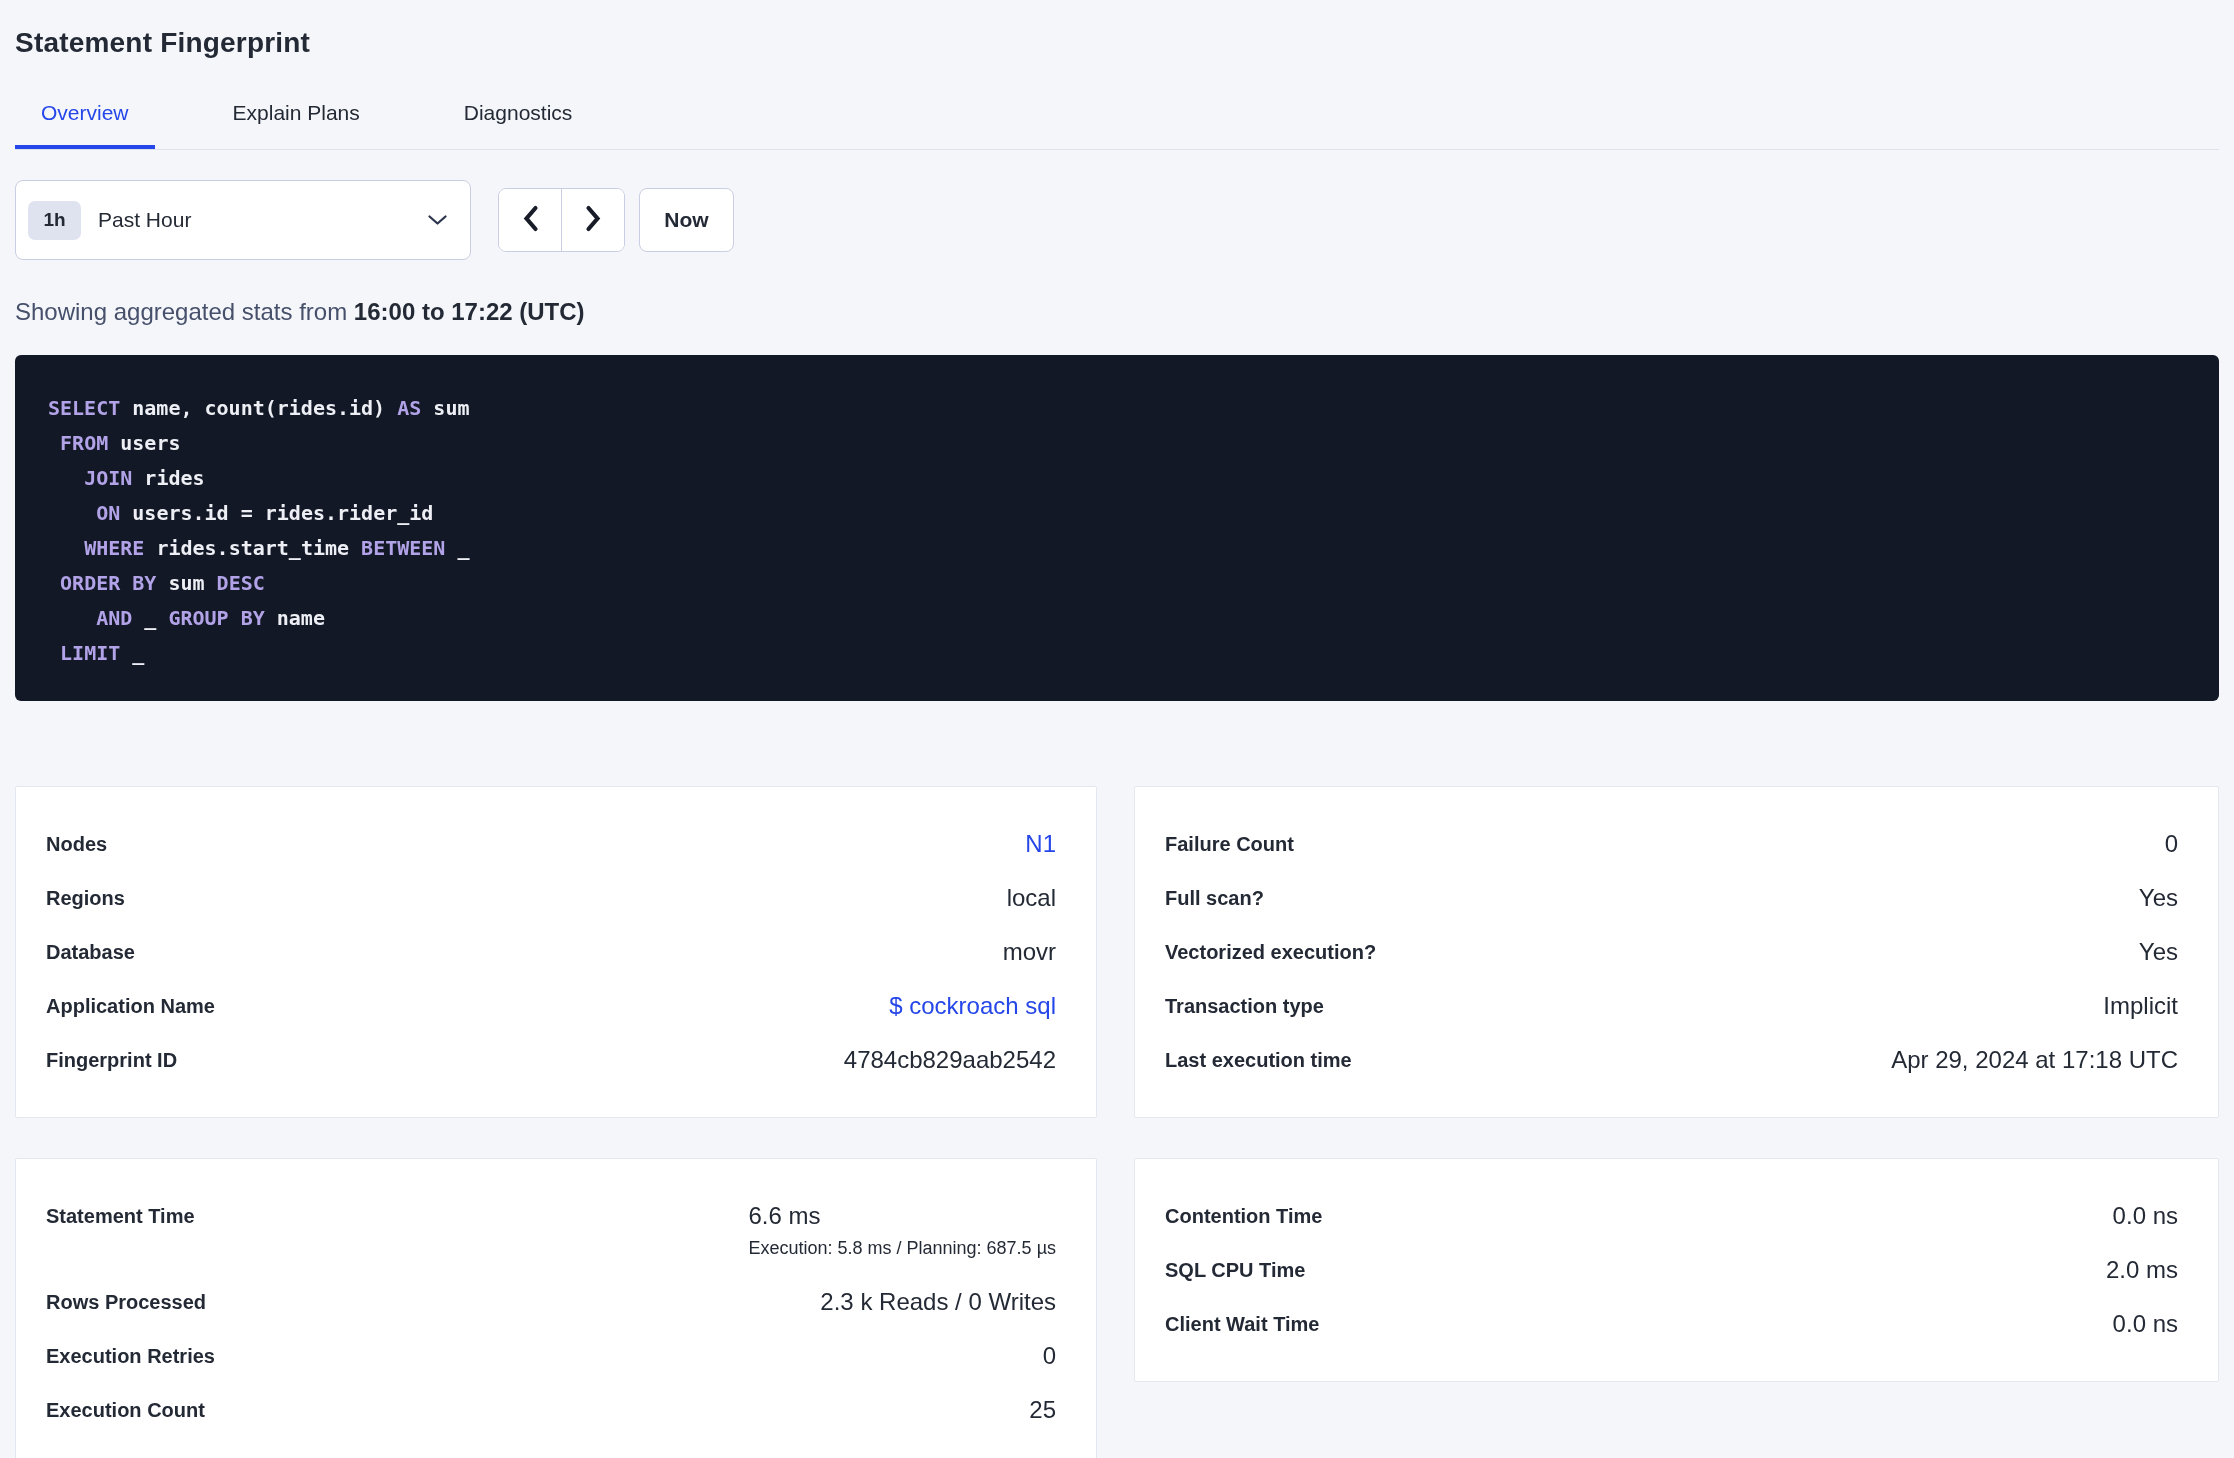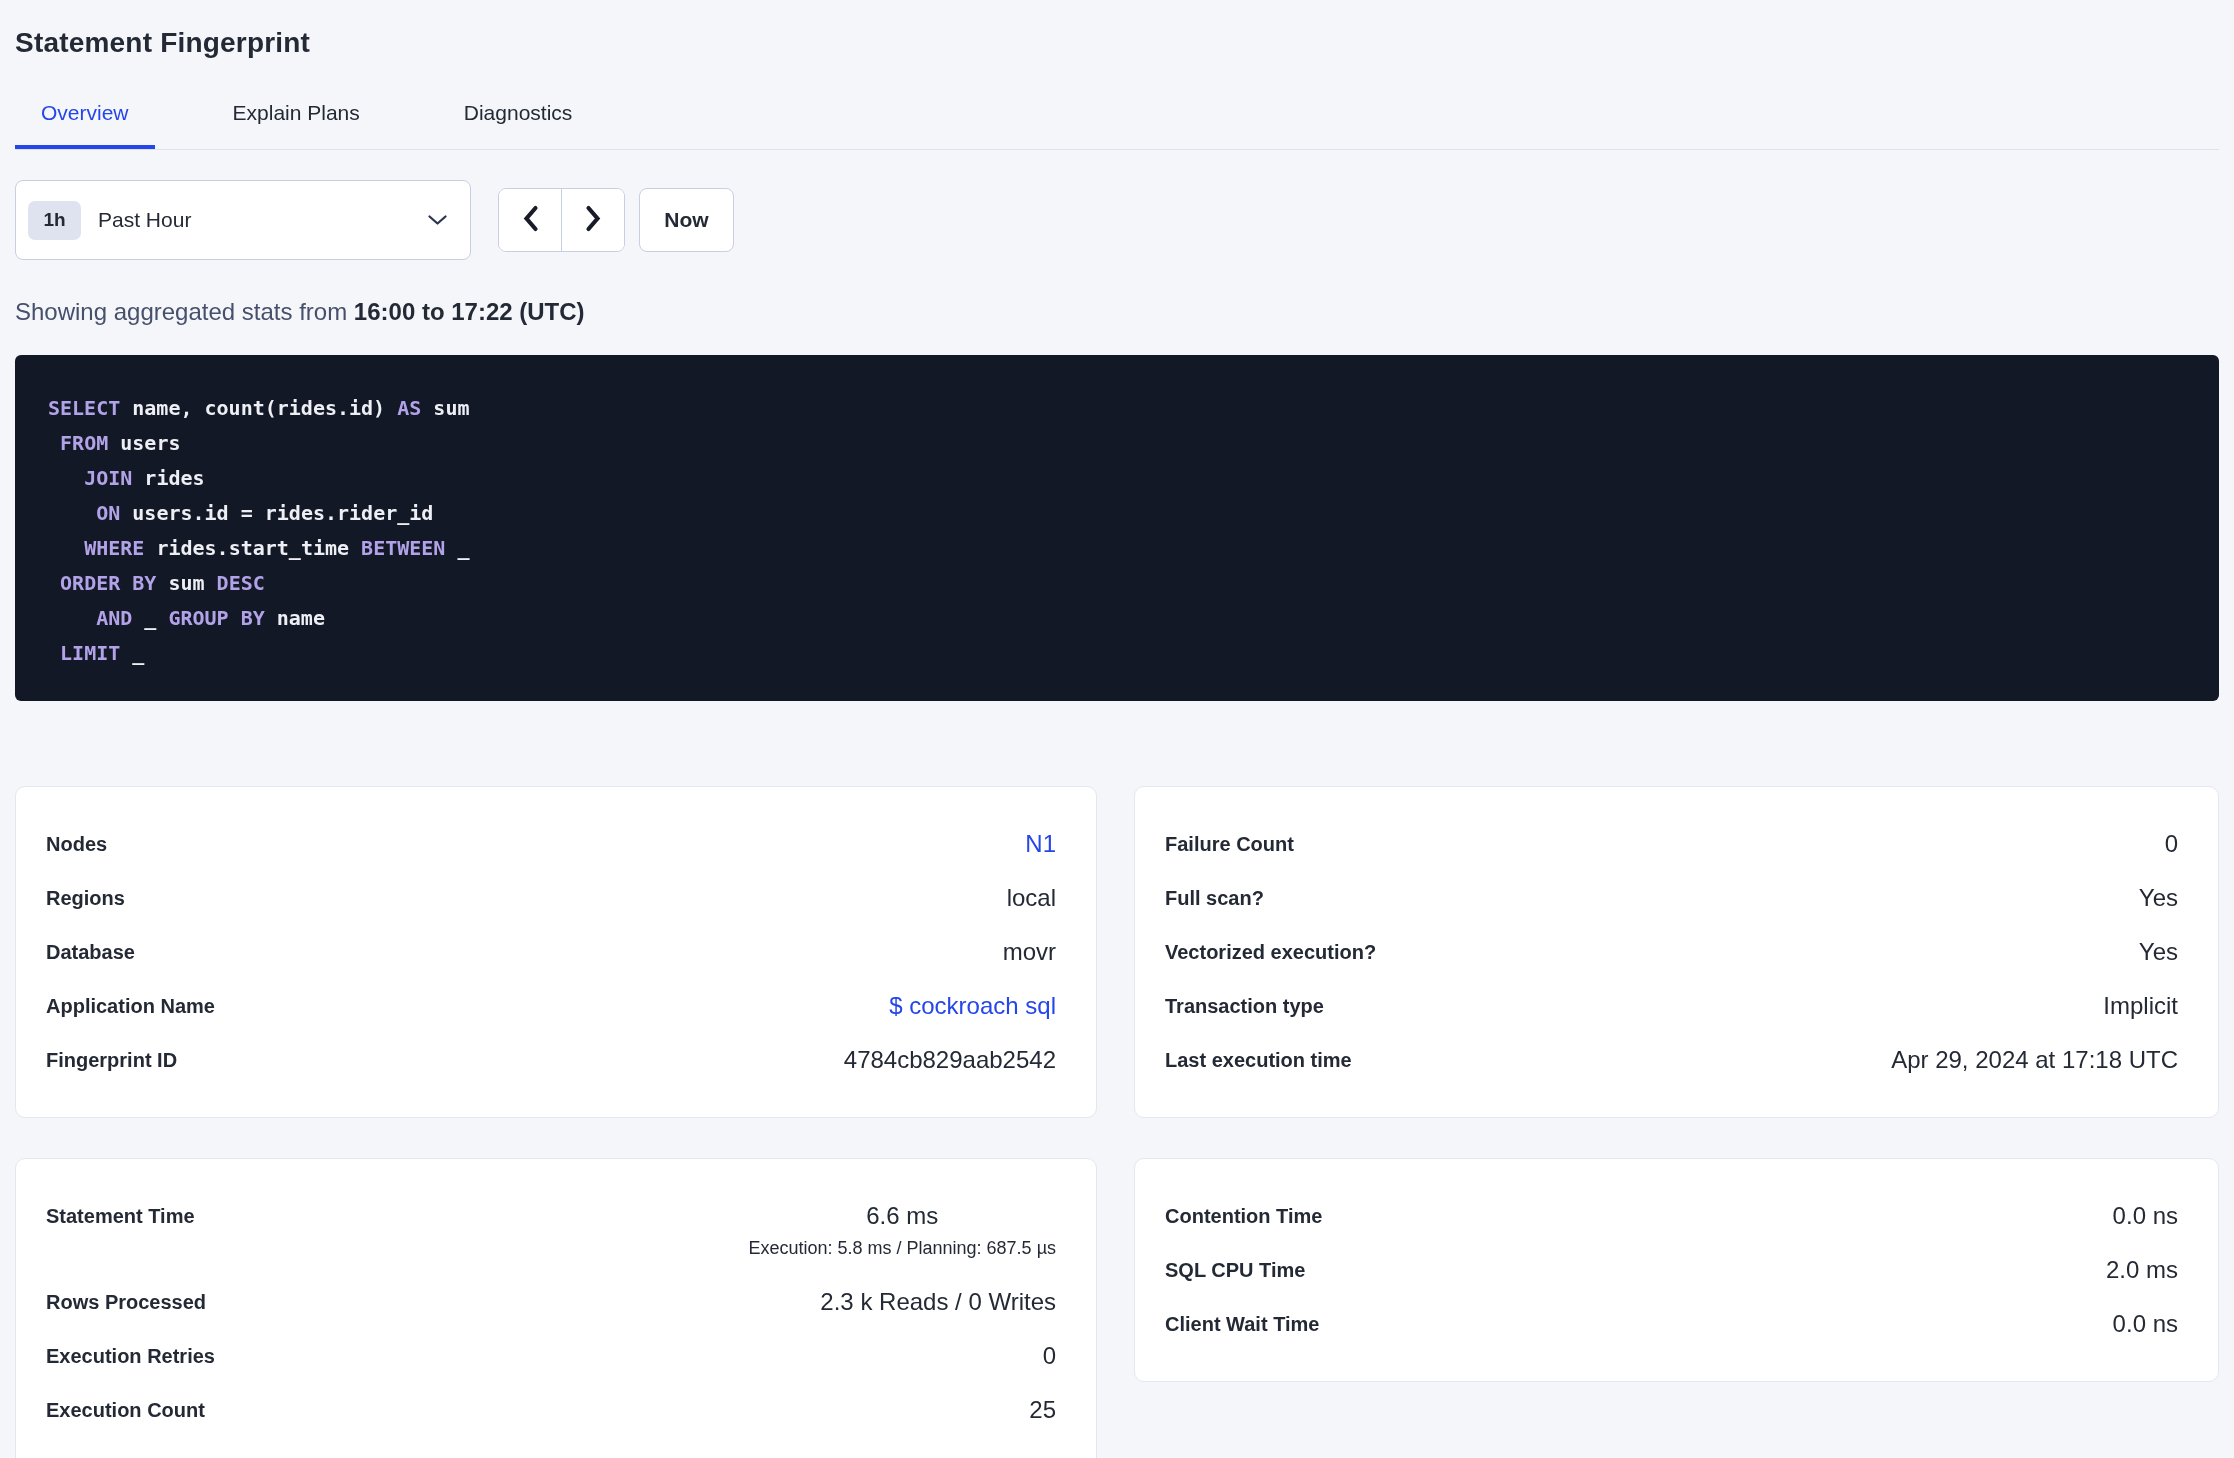--- a/index.html
+++ b/index.html
@@ -82,29 +82,29 @@
     color:var(--code-text);white-space:pre;
   }
   .sql-line .kw{color:var(--code-keyword);}
   
   .cards-grid{
     display:grid;grid-template-columns:1082px 1085px;column-gap:37px;
     align-items:start;margin-top:85px;
   }
   .cards-grid.second{margin-top:40px;}
   .card{
-    background:#fff;border:1px solid var(--card-border);border-radius:10px;
+    background:#fff;border:1px solid var(--card-border);border-radius:2px;
     padding:43px 40px 43px 30px;
   }
   .crow{display:flex;justify-content:space-between;align-items:flex-start;}
   .crow + .crow{margin-top:26px;}
   .crow .lbl{font-size:20px;line-height:28px;font-weight:700;color:var(--text);}
   .crow .val{font-size:24px;line-height:28px;color:var(--text);text-align:right;}
   .crow .val.link{color:var(--accent);cursor:pointer;}
-  .valcol{display:flex;flex-direction:column;align-items:center;}
+  .valcol{display:flex;flex-direction:column;align-items:flex-start;}
   .valcol .sub{margin-top:4px;font-size:18px;line-height:28px;color:var(--text);text-align:right;}
 </style>
 </head>
 <body>
 
 <div class="page">
 
   <h1 class="page-title">Statement Fingerprint</h1>
 
   <div class="tabs">

